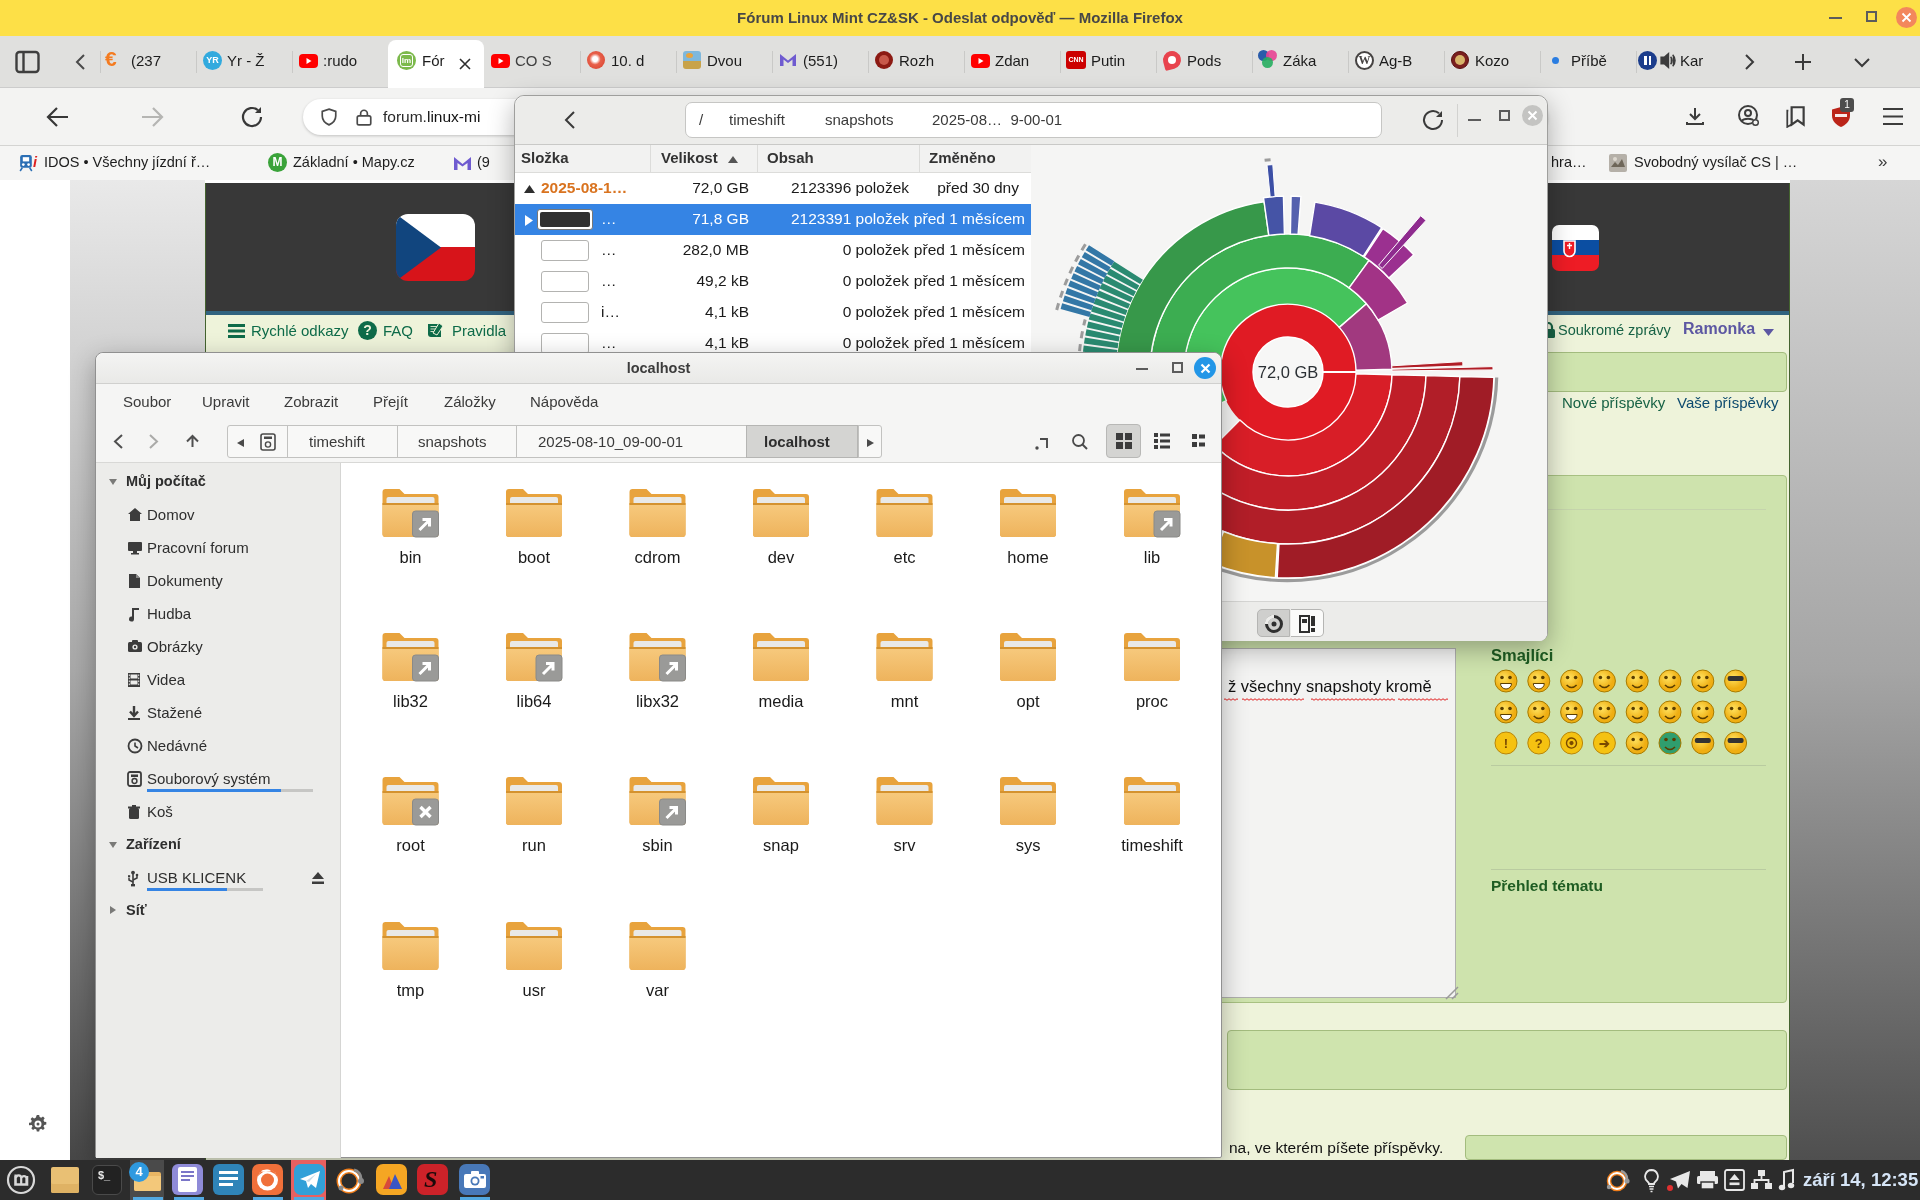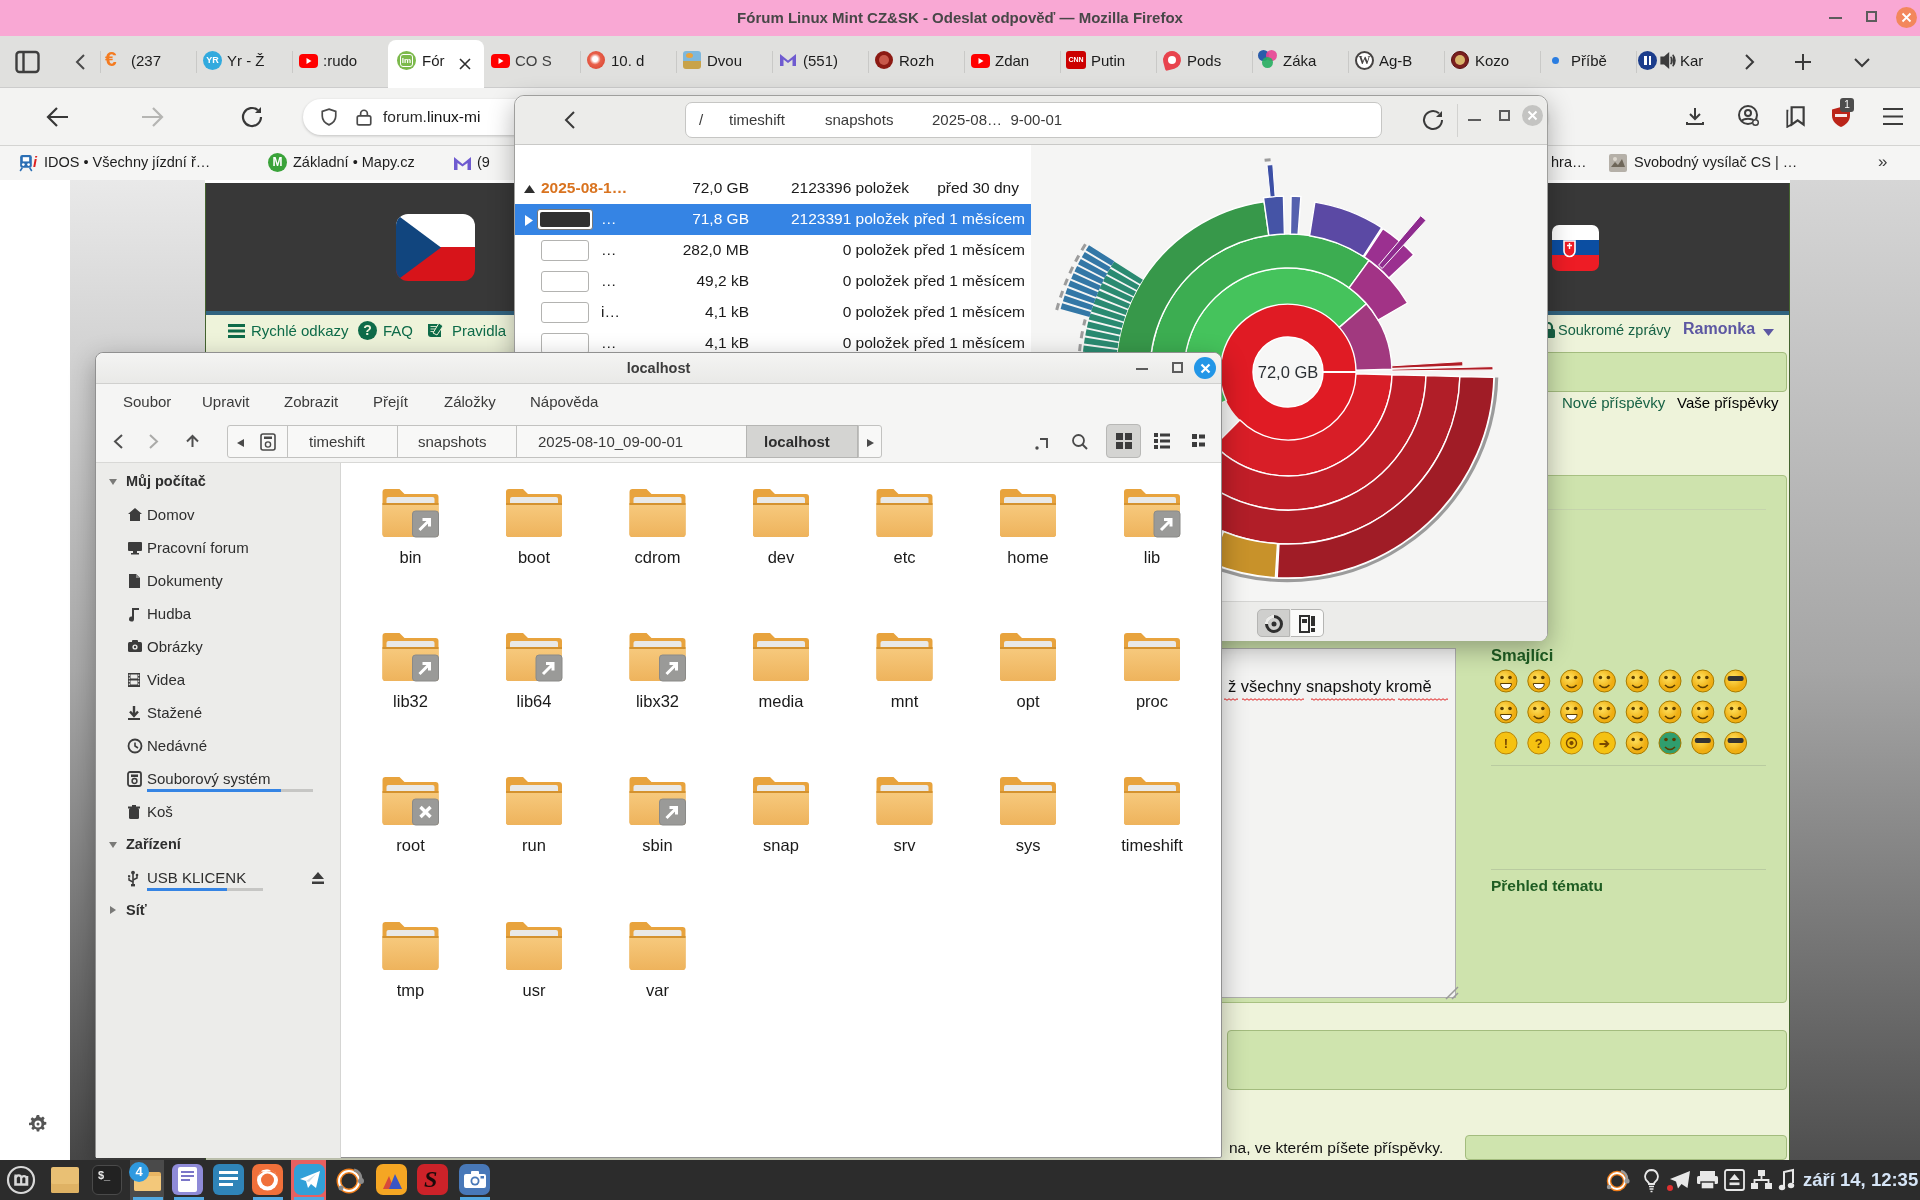--- a/index.html
+++ b/index.html
@@ -57,21 +57,21 @@
         <rect x="1" y="7" width="14" height="9" rx="1.5" fill="#176245"></rect>
         <path d="M4 7V5a4 4 0 0 1 8 0v2" fill="none" stroke="#176245" stroke-width="2.2"></path>
       </svg>
   <span class="abs" style="left:1352px;top:139px;font-size:14.5px;color:#176245">Soukromé zprávy</span>
   <span class="abs" style="left:1477px;top:137px;font-weight:bold;color:#5c57a2;font-size:16px">Ramonka</span>
   <svg class="abs" style="left:1556px;top:145px" width="13" height="9">
         <path d="M1 1h11L6.5 8z" fill="#5c57a2"></path>
       </svg>
   <div class="abs" style="left:3px;top:169px;width:1578px;height:40px;background:#cfe4ae;border:1px solid #a3bc7e;border-radius:4px"></div>
   <div class="abs" style="font-size:15px;color:#176245;top:211px;left:1356px">Nové příspěvky</div>
-  <div class="abs" style="font-size:15px;color:#000000;top:211px;left:1471px">Vaše příspěvky</div>
+  <div class="abs" style="font-size:15px;color:#0c4a6e;top:211px;left:1471px">Vaše příspěvky</div>
   <div class="abs" style="left:20px;top:292px;width:1561px;height:528px;background:#cee3ad;border:1px solid #a8c182;border-radius:4px"></div>
   <div class="abs" style="left:1000px;top:326px;width:560px;height:1px;background:#c5d4ac"></div>
   <div class="abs" style="left:895px;top:465px;width:355px;height:350px;background:#f3f3f2;border:1px solid #b0b0ae"></div>
   <div class="abs" style="left:1022px;top:494px;font-size:16.5px;color:#111">ž všechny snapshoty kromě</div>
   <svg class="abs" style="left:1018px;top:515px" width="14" height="3">
         <path d="M0 1.5q1 -1.5 2 0t2 0t2 0t2 0t2 0t2 0t2 0" stroke="#e02020" fill="none" stroke-width="1"></path>
       </svg>
       <svg class="abs" style="left:1036px;top:515px" width="62" height="3">
         <path d="M0 1.5q1 -1.5 2 0t2 0t2 0t2 0t2 0t2 0t2 0t2 0t2 0t2 0t2 0t2 0t2 0t2 0t2 0t2 0t2 0t2 0t2 0t2 0t2 0t2 0t2 0t2 0t2 0t2 0t2 0t2 0t2 0t2 0t2 0" stroke="#e02020" fill="none" stroke-width="1"></path>
       </svg>
@@ -181,21 +181,21 @@
   <div class="abs" style="left:1285px;top:694px;font-size:15.5px;font-weight:bold;color:#1e5c22">Přehled tématu</div>
   <div class="abs" style="left:1021px;top:847px;width:560px;height:60px;background:#cfe4ae;border:1px solid #a3bc7e;border-radius:4px"></div>
   <div class="abs" style="left:1023px;top:956px;font-size:15.5px;color:#111">na, ve kterém píšete příspěvky.</div>
   <div class="abs" style="left:1259px;top:952px;width:322px;height:25px;background:#cfe4ae;border:1px solid #a3bc7e;border-radius:4px"></div>
  </div>
  <svg class="abs" style="left:28px;top:934px" width="20" height="20" viewBox="0 0 20 20">
       <path fill="#555" d="M10 6.5A3.5 3.5 0 1 0 10 13.5 3.5 3.5 0 1 0 10 6.5zm0 2A1.5 1.5 0 1 1 10 11.5 1.5 1.5 0 1 1 10 8.5zM8.8 1h2.4l.4 2.1 1.6.7 1.8-1.2 1.7 1.7-1.2 1.8.7 1.6 2.1.4v2.4l-2.1.4-.7 1.6 1.2 1.8-1.7 1.7-1.8-1.2-1.6.7-.4 2.1H8.8l-.4-2.1-1.6-.7-1.8 1.2-1.7-1.7 1.2-1.8-.7-1.6L1 11.2V8.8l2.1-.4.7-1.6-1.2-1.8 1.7-1.7 1.8 1.2 1.6-.7z"></path>
     </svg>
 </div>
 
-<div class="abs" style="left:0;top:0;width:1920px;height:36px;background:#f9a8d4">
+<div class="abs" style="left:0;top:0;width:1920px;height:36px;background:#fde047">
  <div style="text-align:center;font-size:15px;font-weight:bold;color:#474747;line-height:36px">Fórum Linux Mint CZ&amp;SK - Odeslat odpověď — Mozilla Firefox</div>
  <div class="abs" style="left:1829px;top:17px;width:13px;height:2px;background:#5c5c5c"></div>
  <div class="abs" style="left:1866px;top:11px;width:11px;height:11px;border:2px solid #5c5c5c"></div>
  <div class="abs" style="left:1896px;top:7px;width:21px;height:21px;border-radius:50%;background:#f3875c"></div>
  <svg class="abs" style="left:1901px;top:12px" width="11" height="11">
       <path d="M1.5 1.5L9.5 9.5M9.5 1.5L1.5 9.5" stroke="#fff" stroke-width="1.8"></path>
     </svg>
 </div>
 <div class="abs" style="left:0;top:36px;width:1920px;height:52px;background:#e0e0de;border-bottom:1px solid #ccc">
 <svg class="abs" style="left:15px;top:14px" width="25" height="24" viewBox="0 0 25 24">
@@ -417,20 +417,32 @@
   <div class="abs" style="left:942px;top:8px;width:1px;height:33px;background:#d2d2d0"></div>
   <div class="abs" style="left:953px;top:23px;width:13px;height:2px;background:#5c5c5c"></div>
   <div class="abs" style="left:984px;top:14px;width:11px;height:11px;border:2px solid #5c5c5c"></div>
   <div class="abs" style="left:1007px;top:9px;width:21px;height:21px;border-radius:50%;background:#c4c4c2"></div>
   <svg class="abs" style="left:1012px;top:14px" width="11" height="11">
         <path d="M1.5 1.5L9.5 9.5M9.5 1.5L1.5 9.5" stroke="#fff" stroke-width="2"></path>
       </svg>
  </div>
 
  <div class="abs" style="left:0;top:49px;width:516px;height:496px;background:#fff;overflow:hidden">
+  <div class="abs" style="left:0;top:0;width:516px;height:28px;background:#f2f2f1;border-bottom:1px solid #dcdcda;font-size:15px;font-weight:bold;color:#333">
+   <span class="abs" style="left:6px;top:4px">Složka</span>
+   <span class="abs" style="left:146px;top:4px">Velikost</span>
+   <svg class="abs" style="left:212px;top:10px" width="12" height="9">
+          <path d="M6 1L11 8H1z" fill="#555"></path>
+        </svg>
+   <span class="abs" style="left:252px;top:4px">Obsah</span>
+   <span class="abs" style="left:414px;top:4px">Změněno</span>
+   <div class="abs" style="left:135px;top:0;width:1px;height:28px;background:#dcdcda"></div>
+   <div class="abs" style="left:242px;top:0;width:1px;height:28px;background:#dcdcda"></div>
+   <div class="abs" style="left:404px;top:0;width:1px;height:28px;background:#dcdcda"></div>
+  </div>
 <div class="abs" style="left:0;top:28px;width:516px;height:17px;font-size:15.5px;color:#1a1a1a">
         <svg class="abs" style="left:8px;top:11px" width="13" height="10">
           <path d="M6.5 1L12 9H1z" fill="#2e2e2e"></path>
         </svg>
         <span class="abs" style="left:26px;top:6px;color:#d9731f;font-weight:bold">2025-08-1…</span>
         <span class="abs" style="right:282px;top:6px">72,0 GB</span>
         <span class="abs" style="right:122px;top:6px">2123396 položek</span>
         <span class="abs" style="right:12px;top:6px">před 30 dny</span>
       </div>
 <div class="abs" style="left:0;top:59px;width:516px;height:31px;background:#3584e4;font-size:15.5px;color:#fff">

